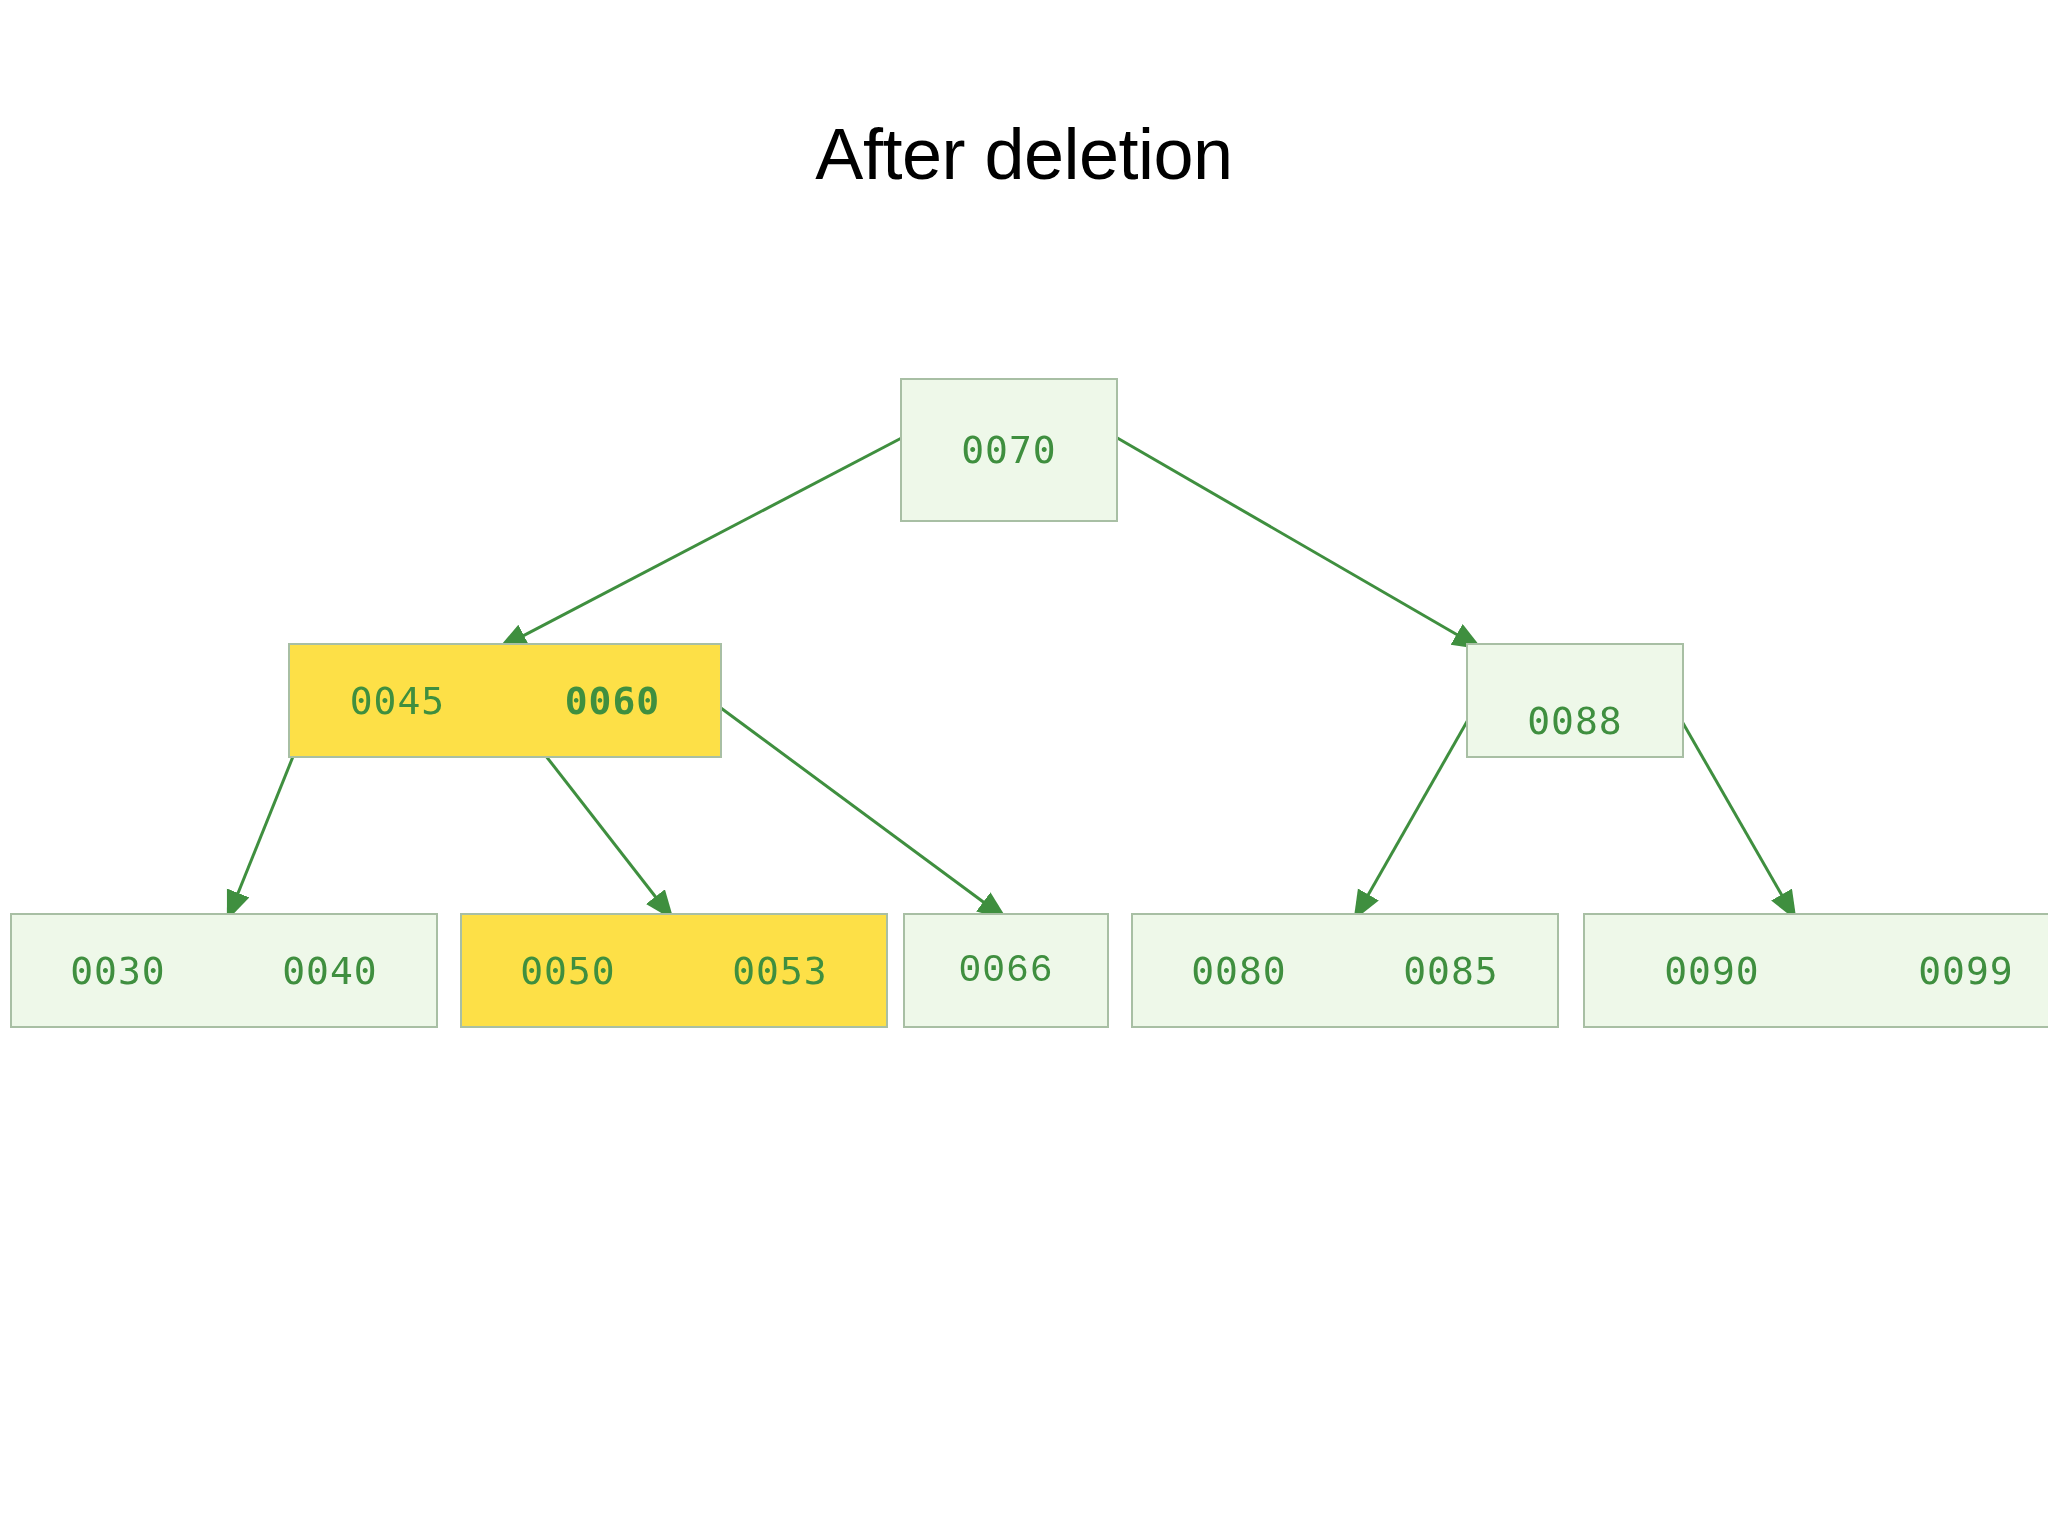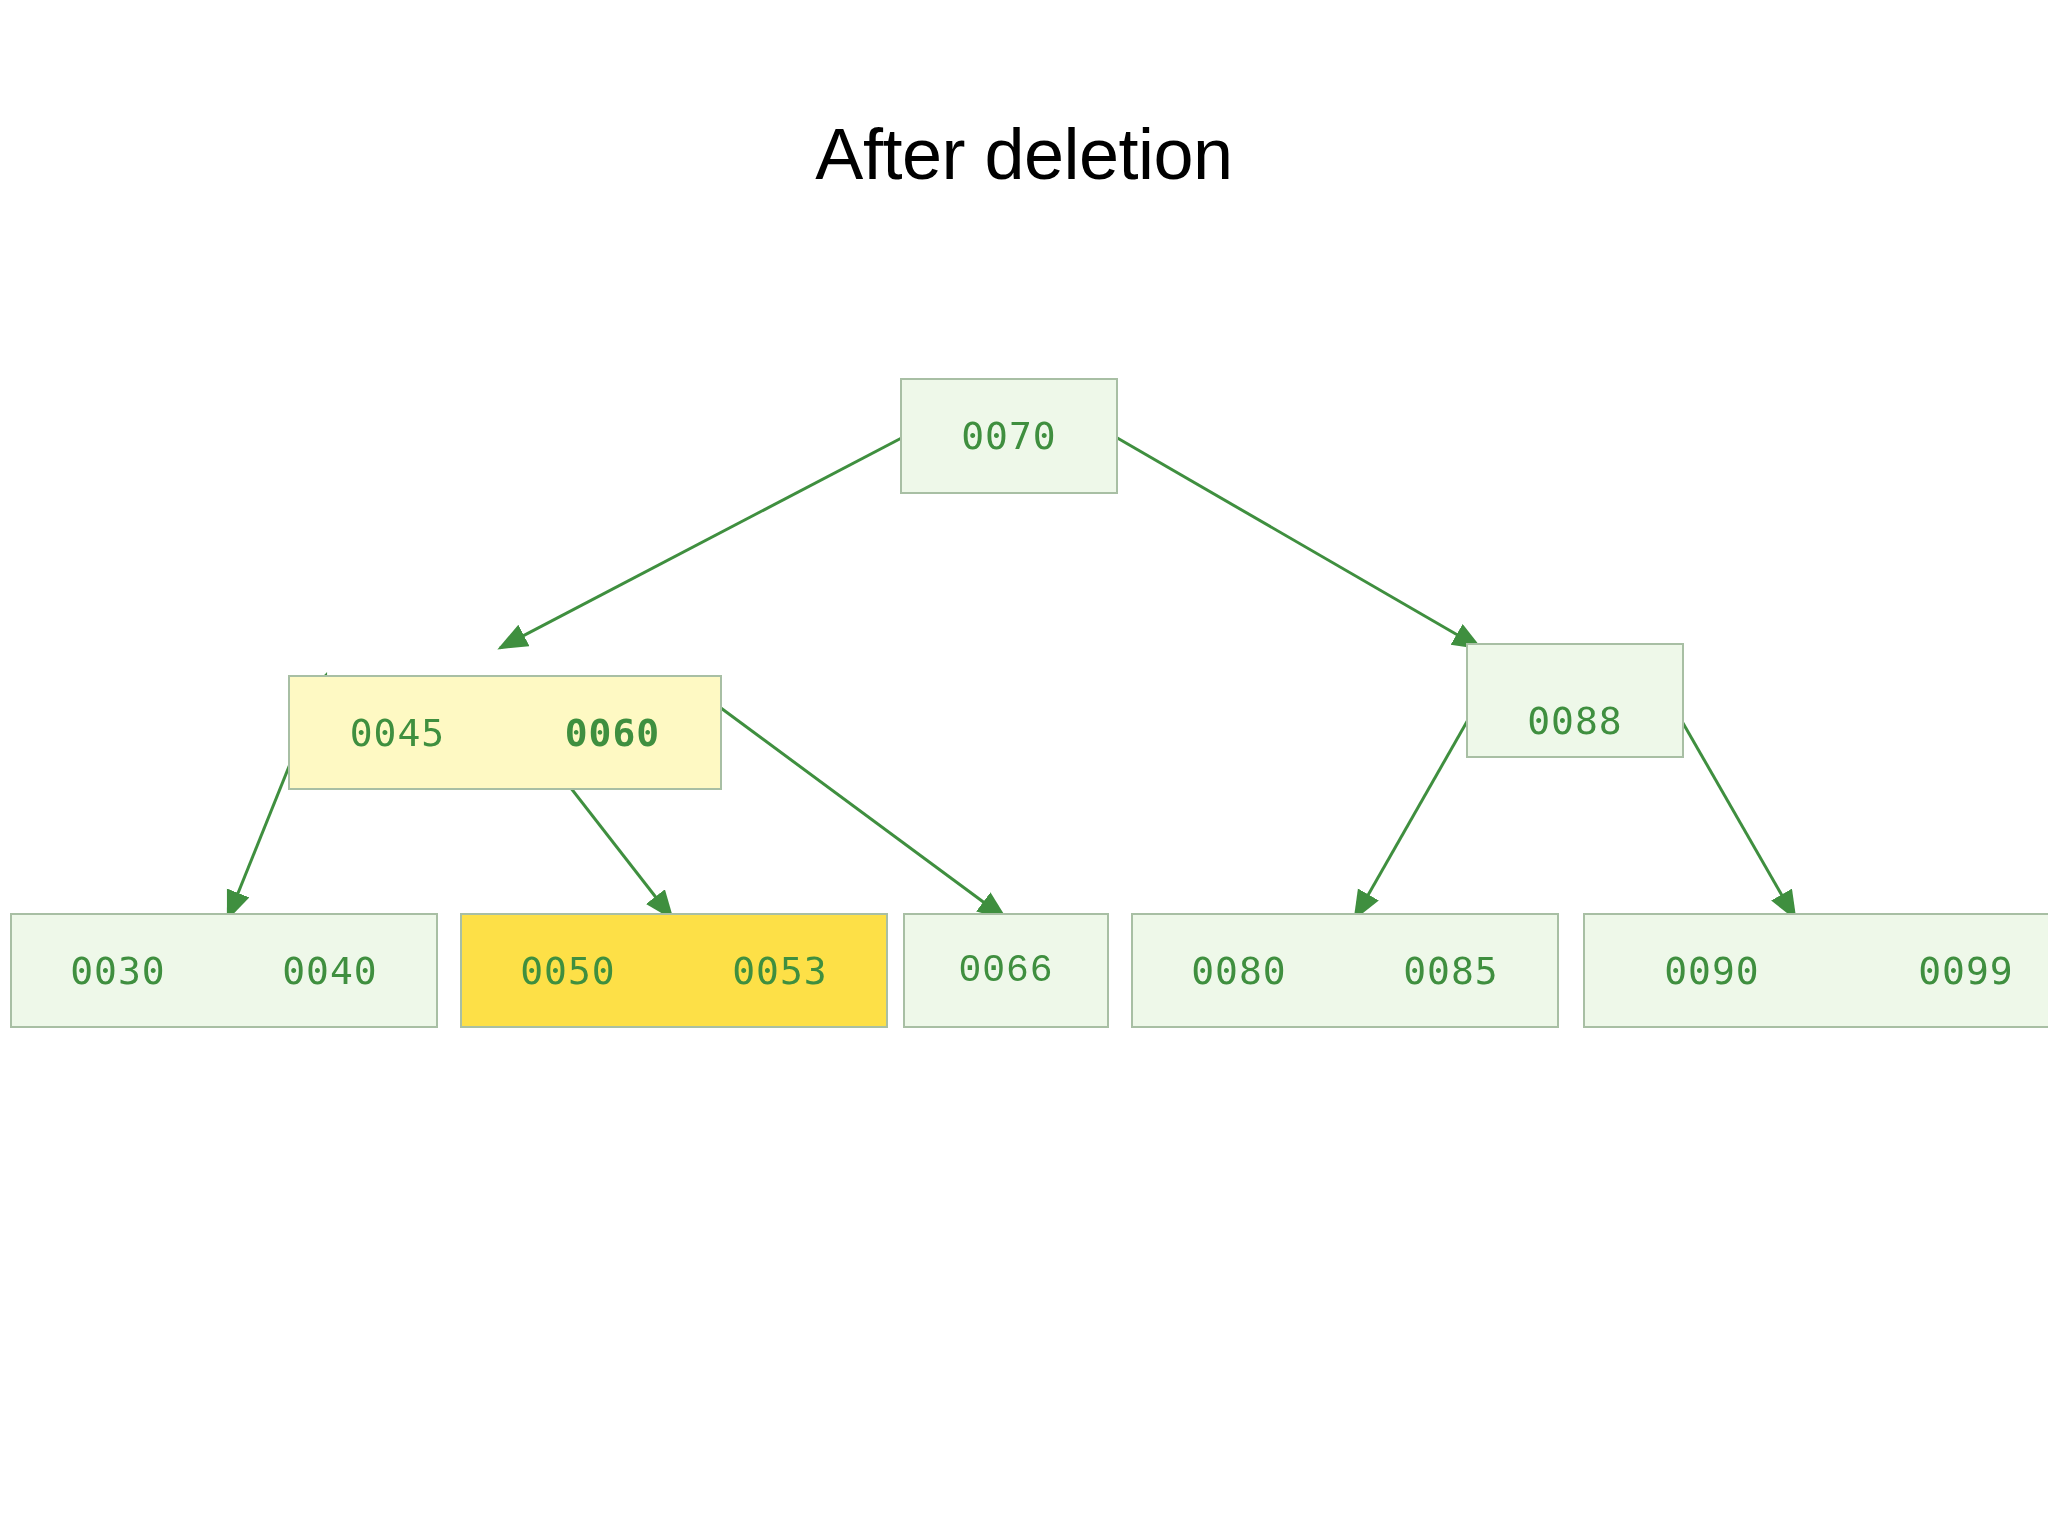--- a/index.html
+++ b/index.html
@@ -87,24 +87,24 @@
         <line x1="1107" y1="432" x2="1480" y2="648" stroke="#3f8f3f" stroke-width="3" marker-end="url(#arrow-end)" marker-start="url(#arrow-start)"></line>
         <line x1="317" y1="697" x2="228" y2="918" stroke="#3f8f3f" stroke-width="3" marker-end="url(#arrow-end)" marker-start="url(#arrow-start)"></line>
         <line x1="500" y1="697" x2="672" y2="918" stroke="#3f8f3f" stroke-width="3" marker-end="url(#arrow-end)" marker-start="url(#arrow-start)"></line>
         <line x1="706" y1="697" x2="1005" y2="918" stroke="#3f8f3f" stroke-width="3" marker-end="url(#arrow-end)" marker-start="url(#arrow-start)"></line>
         <line x1="1481" y1="697" x2="1355" y2="918" stroke="#3f8f3f" stroke-width="3" marker-end="url(#arrow-end)" marker-start="url(#arrow-start)"></line>
         <line x1="1668" y1="697" x2="1795" y2="918" stroke="#3f8f3f" stroke-width="3" marker-end="url(#arrow-end)" marker-start="url(#arrow-start)"></line>
       </g>
   </svg>
 
   <div id="node-layer">
-      <div class="node root single" style="left: 900px; top: 378px; width: 218px; height: 116px; background: rgb(238, 248, 233); border-color: rgb(168, 191, 164);">
+      <div class="node root single" style="left: 900px; top: 378px; width: 218px; height: 144px; background: rgb(238, 248, 233); border-color: rgb(168, 191, 164);">
         <span class="key" style="color: rgb(63, 143, 63);">0070</span>
       </div>
-      <div class="node internal" style="left: 288px; top: 643px; width: 434px; height: 115px; background: #fef9c3; border-color: rgb(168, 191, 164); margin-top: 32px;">
+      <div class="node internal" style="left: 288px; top: 643px; width: 434px; height: 115px; background: #fde047; border-color: rgb(168, 191, 164);">
         <span class="key" style="color: rgb(63, 143, 63);">0045</span>
         <span class="key" style="color: rgb(63, 143, 63); font-weight: bold;">0060</span>
       </div>
       <div class="node internal single" style="left: 1466px; top: 643px; width: 218px; height: 115px; background: rgb(238, 248, 233); border-color: rgb(168, 191, 164);">
         <span class="key" style="color: rgb(63, 143, 63); margin-top: 40px;">0088</span>
       </div>
       <div class="node leaf" style="left: 10px; top: 913px; width: 428px; height: 115px; background: rgb(238, 248, 233); border-color: rgb(168, 191, 164);">
         <span class="key" style="color: rgb(63, 143, 63);">0030</span>
         <span class="key" style="color: rgb(63, 143, 63);">0040</span>
       </div>

